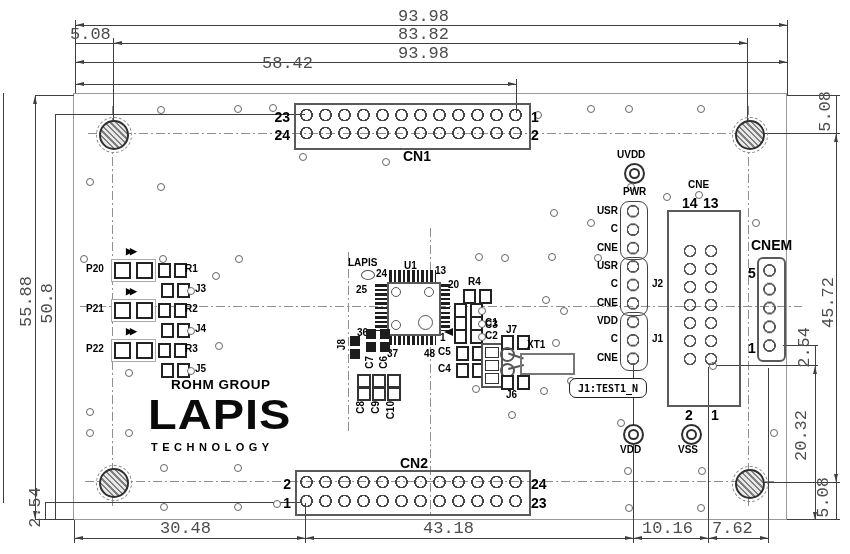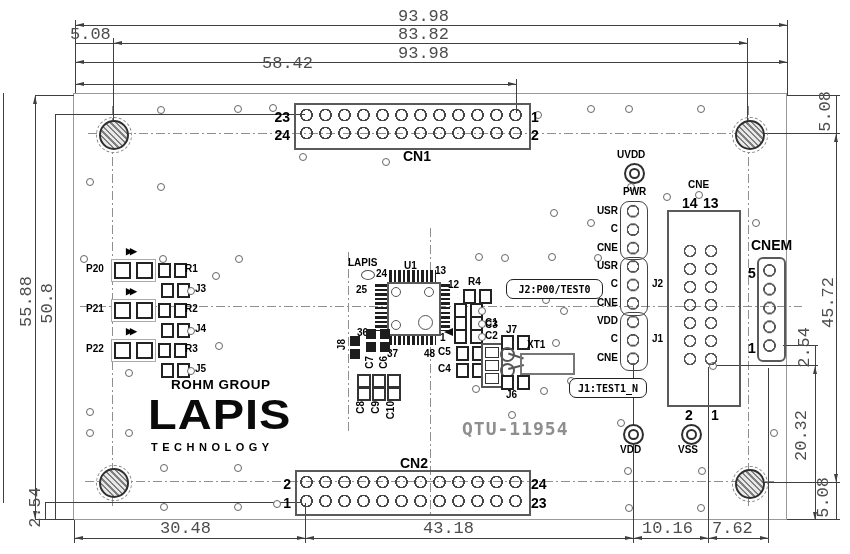--- a/index.html
+++ b/index.html
@@ -249,21 +249,20 @@
   <div class="silk ra" style="left:578px;top:243px;width:40px">CNE</div>
   <div class="silk ra" style="left:578px;top:261px;width:40px">USR</div>
   <div class="silk ra" style="left:578px;top:279px;width:40px">C</div>
   <div class="silk ra" style="left:578px;top:298px;width:40px">CNE</div>
   <div class="silk ra" style="left:578px;top:316px;width:40px">VDD</div>
   <div class="silk ra" style="left:578px;top:334px;width:40px">C</div>
   <div class="silk ra" style="left:578px;top:353px;width:40px">CNE</div>
   <div class="silk" style="left:652px;top:279px">J2</div>
   <div class="silk" style="left:652px;top:334px">J1</div>
 
-  <div class="lblbox" style="left:506px;top:279px;width:95px;height:18px">J2:P00/TEST0</div>
   <div class="lblbox" style="left:569px;top:378px;width:76px;height:18px">J1:TEST1_N</div>
 
   <div class="tpad" style="left:623px;top:424px"></div>
   <div class="silk" style="left:620px;top:445px">VDD</div>
   <div class="tpad" style="left:681px;top:424px"></div>
   <div class="silk" style="left:678px;top:445px">VSS</div>
 
   <div class="led" style="left:126px;top:247px">▶▶</div>
   <div class="silk" style="left:86px;top:264px">P20</div>
   <div class="bigcomp" style="left:111px;top:259px">
@@ -317,21 +316,21 @@
     </div>
   <div class="via" style="left:187px;top:367px"></div>
   <div class="silk" style="left:195px;top:364px">J5</div>
 
   <div class="silk" style="left:348px;top:258px">LAPIS</div>
   <div class="ring" style="left:361px;top:270px;width:12px;height:8px"></div>
   <div class="silk" style="left:376px;top:269px">24</div>
   <div class="silk" style="left:356px;top:285px">25</div>
   <div class="silk" style="left:404px;top:261px">U1</div>
   <div class="silk" style="left:435px;top:266px">13</div>
-  <div class="silk" style="left:448px;top:280px">12</div>
+  <div class="silk" style="left:448px;top:280px">20</div>
   <div class="silk" style="left:357px;top:328px">36</div>
   <div class="silk" style="left:387px;top:349px">37</div>
   <div class="silk" style="left:440px;top:333px">1</div>
   <div class="silk" style="left:424px;top:349px">48</div>
   <div class="qfp-h" style="left:389px;top:270px;width:47px;height:12px"></div>
   <div class="qfp-h" style="left:389px;top:333px;width:47px;height:12px"></div>
   <div class="qfp-v" style="left:375px;top:284px;width:12px;height:47px"></div>
   <div class="qfp-v" style="left:438px;top:284px;width:12px;height:47px"></div>
   <div class="cbox" style="left:387px;top:282px;width:50px;height:50px;background:#fff"></div>
   <div class="ring" style="left:391px;top:287px;width:8px;height:8px"></div>
@@ -412,15 +411,14 @@
   <div class="padO" style="left:372px;top:387px"></div>
   <div class="silk rot" style="left:371px;top:401px">C9</div>
   <div class="padO" style="left:387px;top:374px"></div>
   <div class="padO" style="left:387px;top:387px"></div>
   <div class="silk rot" style="left:386px;top:401px">C10</div>
 
   <div class="rohm" style="left:171px;top:377px">ROHM GROUP</div>
   <div class="lapis" style="left:148px;top:393px">LAPIS</div>
   <div class="tech" style="left:151px;top:441px">TECHNOLOGY</div>
 
-  <div class="partno" style="left:462px;top:418px;font-size:18px;letter-spacing:1px">QTU-11954</div>
 
 </div>
 
 </body></html>

